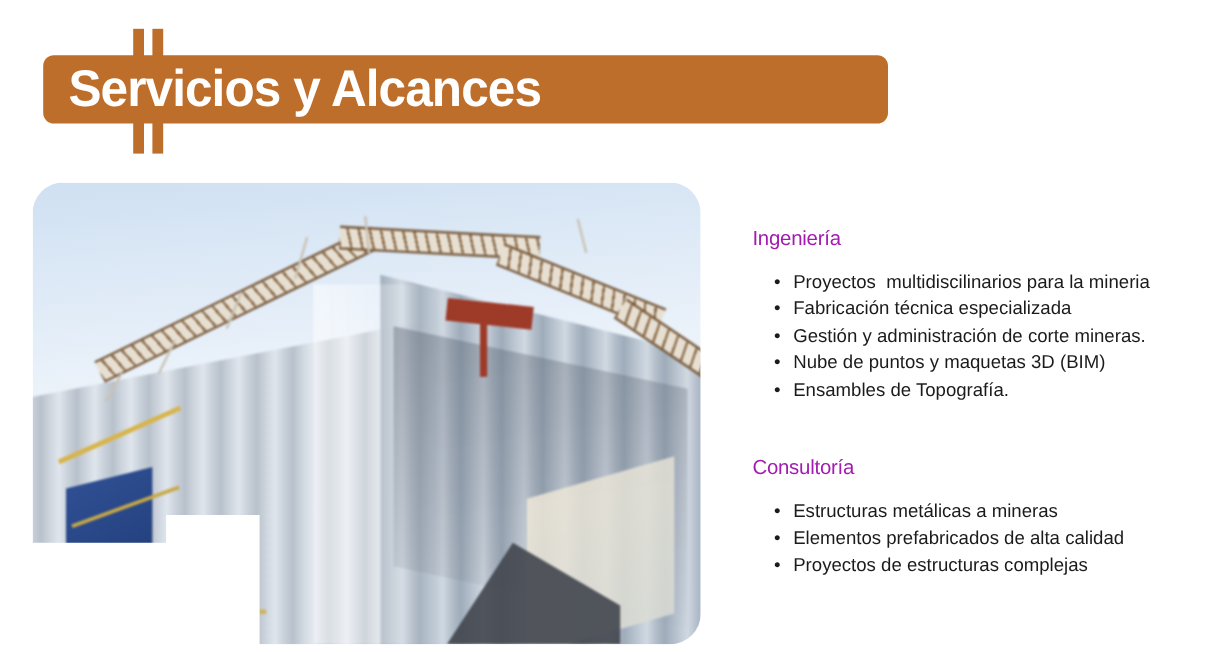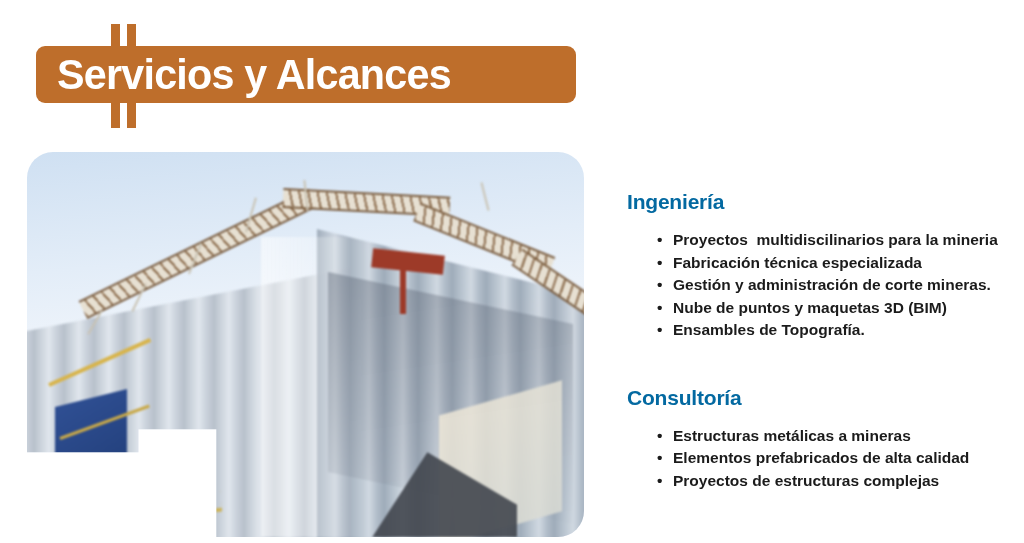--- a/index.html
+++ b/index.html
@@ -37,21 +37,21 @@
     top: 24px;
     height: 104px;
   }
   .title-tick.tick-a { left: 111px; }
   .title-tick.tick-b { left: 127px; }
 
   .title-bar {
     position: absolute;
     left: 36px;
     top: 46px;
-    width: 540px;
+    width: 704px;
     height: 57px;
     background: #BE6E2B;
     border-radius: 9px;
     box-sizing: border-box;
     display: flex;
     align-items: center;
   }
   .title-text {
     color: #ffffff;
     font-size: 43px;
@@ -252,32 +252,31 @@
 
   
   .content-col {
     position: absolute;
     left: 627px;
     top: 190px;
     width: 390px;
   }
   .section + .section { margin-top: 44px; }
   .section-heading {
-    color: #0369a1;
-    font-size: 21px;
-    font-weight: bold;
+    color: #a21caf;
+    font-size: 17px;
+    font-weight: normal;
     letter-spacing: -0.2px;
     margin: 0 0 16px 0;
     line-height: 1.1;
   }
   .bullet-list {
     list-style: none;
-    margin: 16px;
+    margin: 4px;
     padding: 0 0 0 14px;
-    font-weight: bold;
   }
   .bullet-list li {
     position: relative;
     color: #1b1b1b;
     font-size: 15.5px;
     line-height: 22.5px;
     padding-left: 16px;
     white-space: pre;
   }
   .bullet-list li::before {

